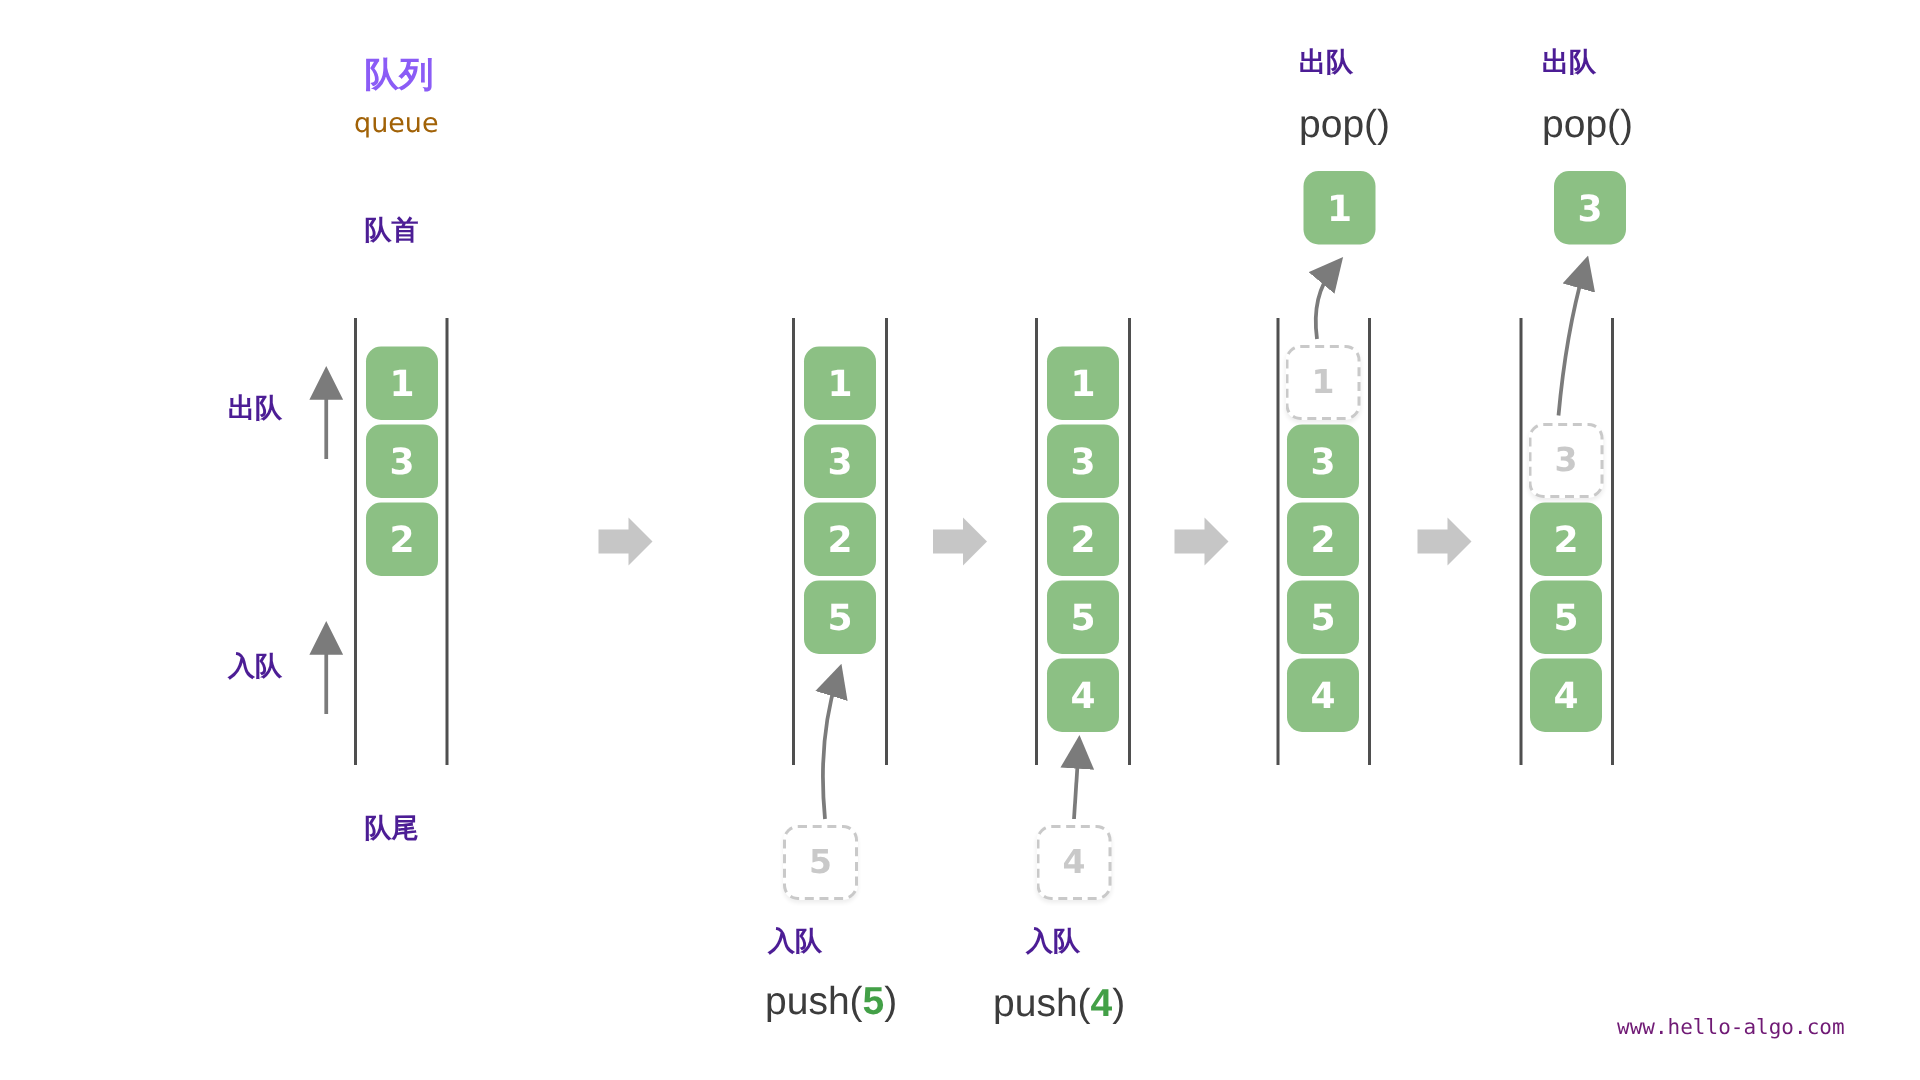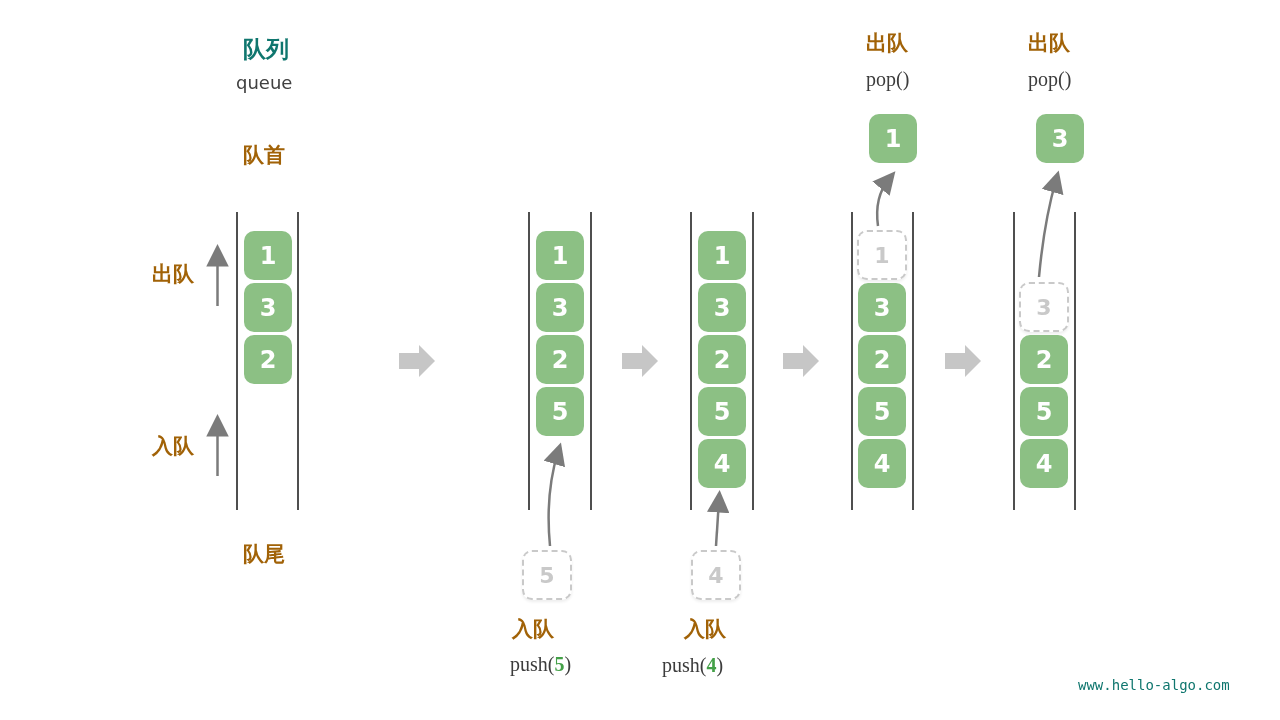--- a/index.html
+++ b/index.html
@@ -1,40 +1,40 @@
 <!DOCTYPE html>
 <html><head>
 <meta charset="utf-8">
 <style>
   html,body { margin:0; padding:0; background:#fff; }
   .canvas {
     position:relative; width:1280px; height:720px; background:#ffffff;
     overflow:hidden; font-family:"DejaVu Sans","Liberation Sans",sans-serif;
   }
-  .cjk   { position:absolute; font-weight:700; color:#a16207; font-size:21px; line-height:1; }
-  .mono  { position:absolute; font-family:Liberation Serif, serif;
-           font-size:20px; color:#3c3c3c; line-height:1; }
-  .title-zh { position:absolute; left:243px; top:34px; font-size:23px; font-weight:700; color:#0f766e; }
-  .title-en { position:absolute; left:236px; top:72px; font-size:18px; color:#404040; }
+  .cjk   { position:absolute; font-weight:700; color:#4c1d95; font-size:18px; line-height:1; }
+  .mono  { position:absolute; font-family:Liberation Sans, sans-serif;
+           font-size:26px; color:#3c3c3c; line-height:1; }
+  .title-zh { position:absolute; left:243px; top:34px; font-size:23px; font-weight:700; color:#8b5cf6; }
+  .title-en { position:absolute; left:236px; top:72px; font-size:18px; color:#a16207; }
   .vline { position:absolute; width:2px; top:212px; height:298px; background:#4f4f4f; }
   .box {
     position:absolute; width:48px; height:49px; background:#8CC084; border-radius:10px;
     color:#fff; font-size:24px; font-weight:700;
     display:flex; align-items:center; justify-content:center;
   }
   .dashed {
     position:absolute; width:46px; height:46px; border:2px dashed #c9c9c9; border-radius:10px;
     background:#fff; color:#c9c9c9; font-size:22px; font-weight:700;
     display:flex; align-items:center; justify-content:center;
     box-shadow:0 2px 3px rgba(0,0,0,0.07);
   }
   .arg-green { color:#43A047; font-weight:700; }
   .watermark { position:absolute; left:1078px; top:677px;
     font-family:"DejaVu Sans Mono","Liberation Mono",monospace;
-    font-size:14px; color:#0f766e; }
+    font-size:14px; color:#701a75; }
   svg.overlay { position:absolute; left:0; top:0; pointer-events:none; }
 </style>
 </head>
 <body>
 
 <div class="canvas">
 
   <div class="title-zh">队列</div>
   <div class="title-en">queue</div>
 

